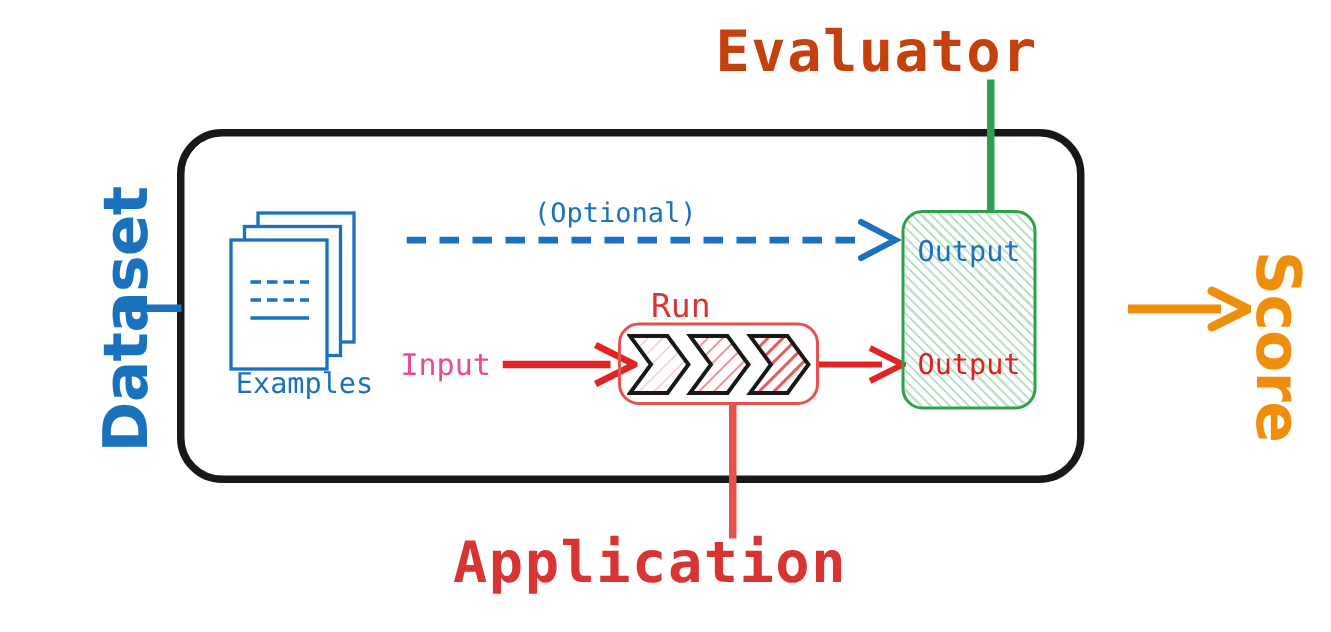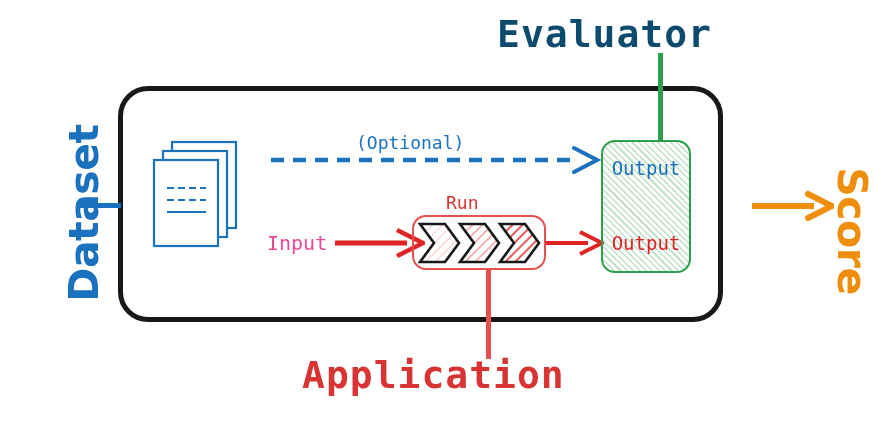--- a/index.html
+++ b/index.html
@@ -38,23 +38,23 @@
     text-align: center;
     transform: rotate(90deg);
     color: #ef8e0c;
     font-family: "DejaVu Sans", sans-serif;
     font-weight: bold;
     font-size: 41px;
     letter-spacing: -0.5px;
     white-space: nowrap;
   }
   .label-evaluator {
-    left: 497px;
+    left: 477px;
     top: 12px;
-    color: #0c4a6e;
+    color: #c2410c;
     font-size: 38px;
     font-weight: bold;
     letter-spacing: 1px;
     white-space: nowrap;
   }
   .label-application {
     left: 302px;
     top: 353px;
     color: #d93434;
     font-size: 38px;
@@ -100,23 +100,22 @@
     left: 267px;
     top: 231px;
     color: #ec4899;
     font-size: 20px;
     white-space: nowrap;
   }
   .label-run {
     left: 434px;
     top: 192px;
     color: #d93434;
-    font-size: 18px;
-    white-space: nowrap;
-    margin-left: 12px;
+    font-size: 22px;
+    white-space: nowrap;
   }
 
   
   .run-box {
     left: 412px;
     top: 215px;
     width: 134px;
     height: 55px;
     border: 2px solid #e8504e;
     border-radius: 14px;
@@ -188,20 +187,21 @@
         <rect x="13" y="13" width="64" height="86"></rect>
         <rect x="4" y="22" width="64" height="86"></rect>
       </g>
       <g stroke="#1a72bf" stroke-width="2.2" stroke-linecap="butt">
         <line x1="17" y1="50" x2="56" y2="50" stroke-dasharray="7 4"></line>
         <line x1="17" y1="62" x2="56" y2="62" stroke-dasharray="7 4"></line>
         <line x1="17" y1="74" x2="56" y2="74"></line>
       </g>
     </svg>
   </div>
+  <div class="abs examples-caption">Examples</div>
 
   <div class="abs" style="left:271px; top:145px;">
     <svg width="330" height="30" viewBox="0 0 330 30">
       <line x1="0" y1="15" x2="308" y2="15" stroke="#1a72bf" stroke-width="4.5" stroke-dasharray="13 9"></line>
       <polyline points="303,3 326,15 303,27" fill="none" stroke="#1a72bf" stroke-width="4" stroke-linecap="round" stroke-linejoin="miter"></polyline>
     </svg>
   </div>
   <div class="abs label-optional">(Optional)</div>
 
   <div class="abs label-input">Input</div>

